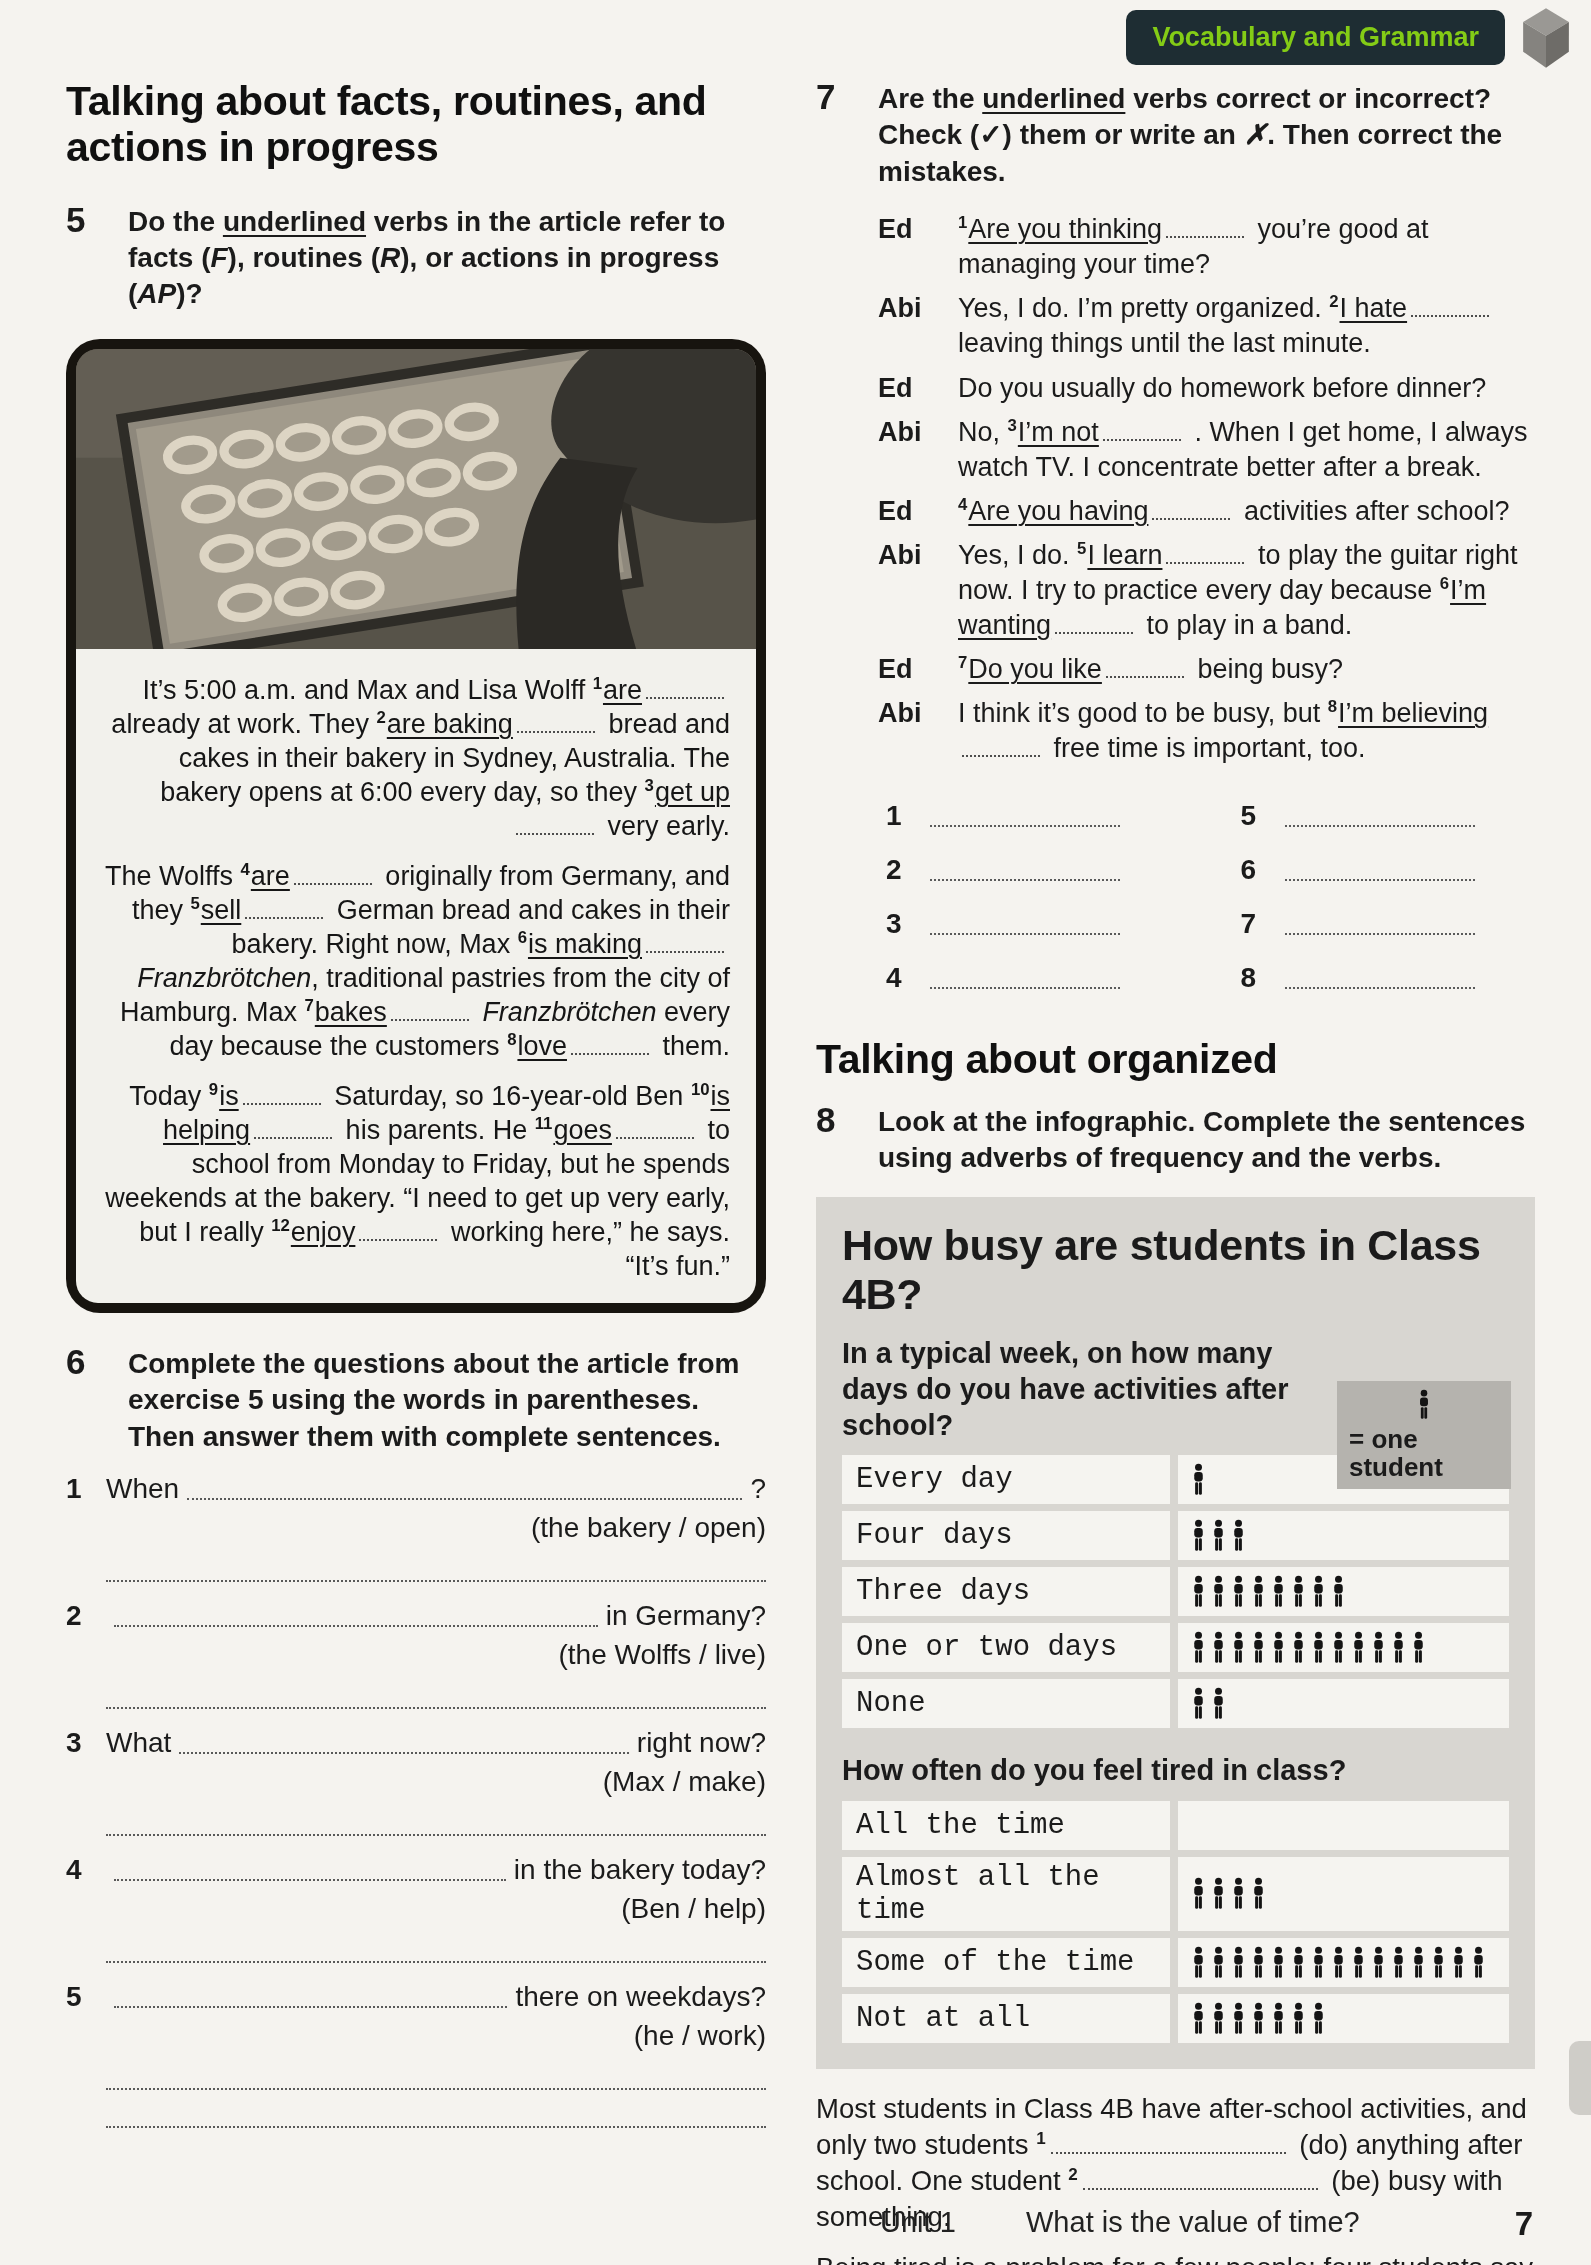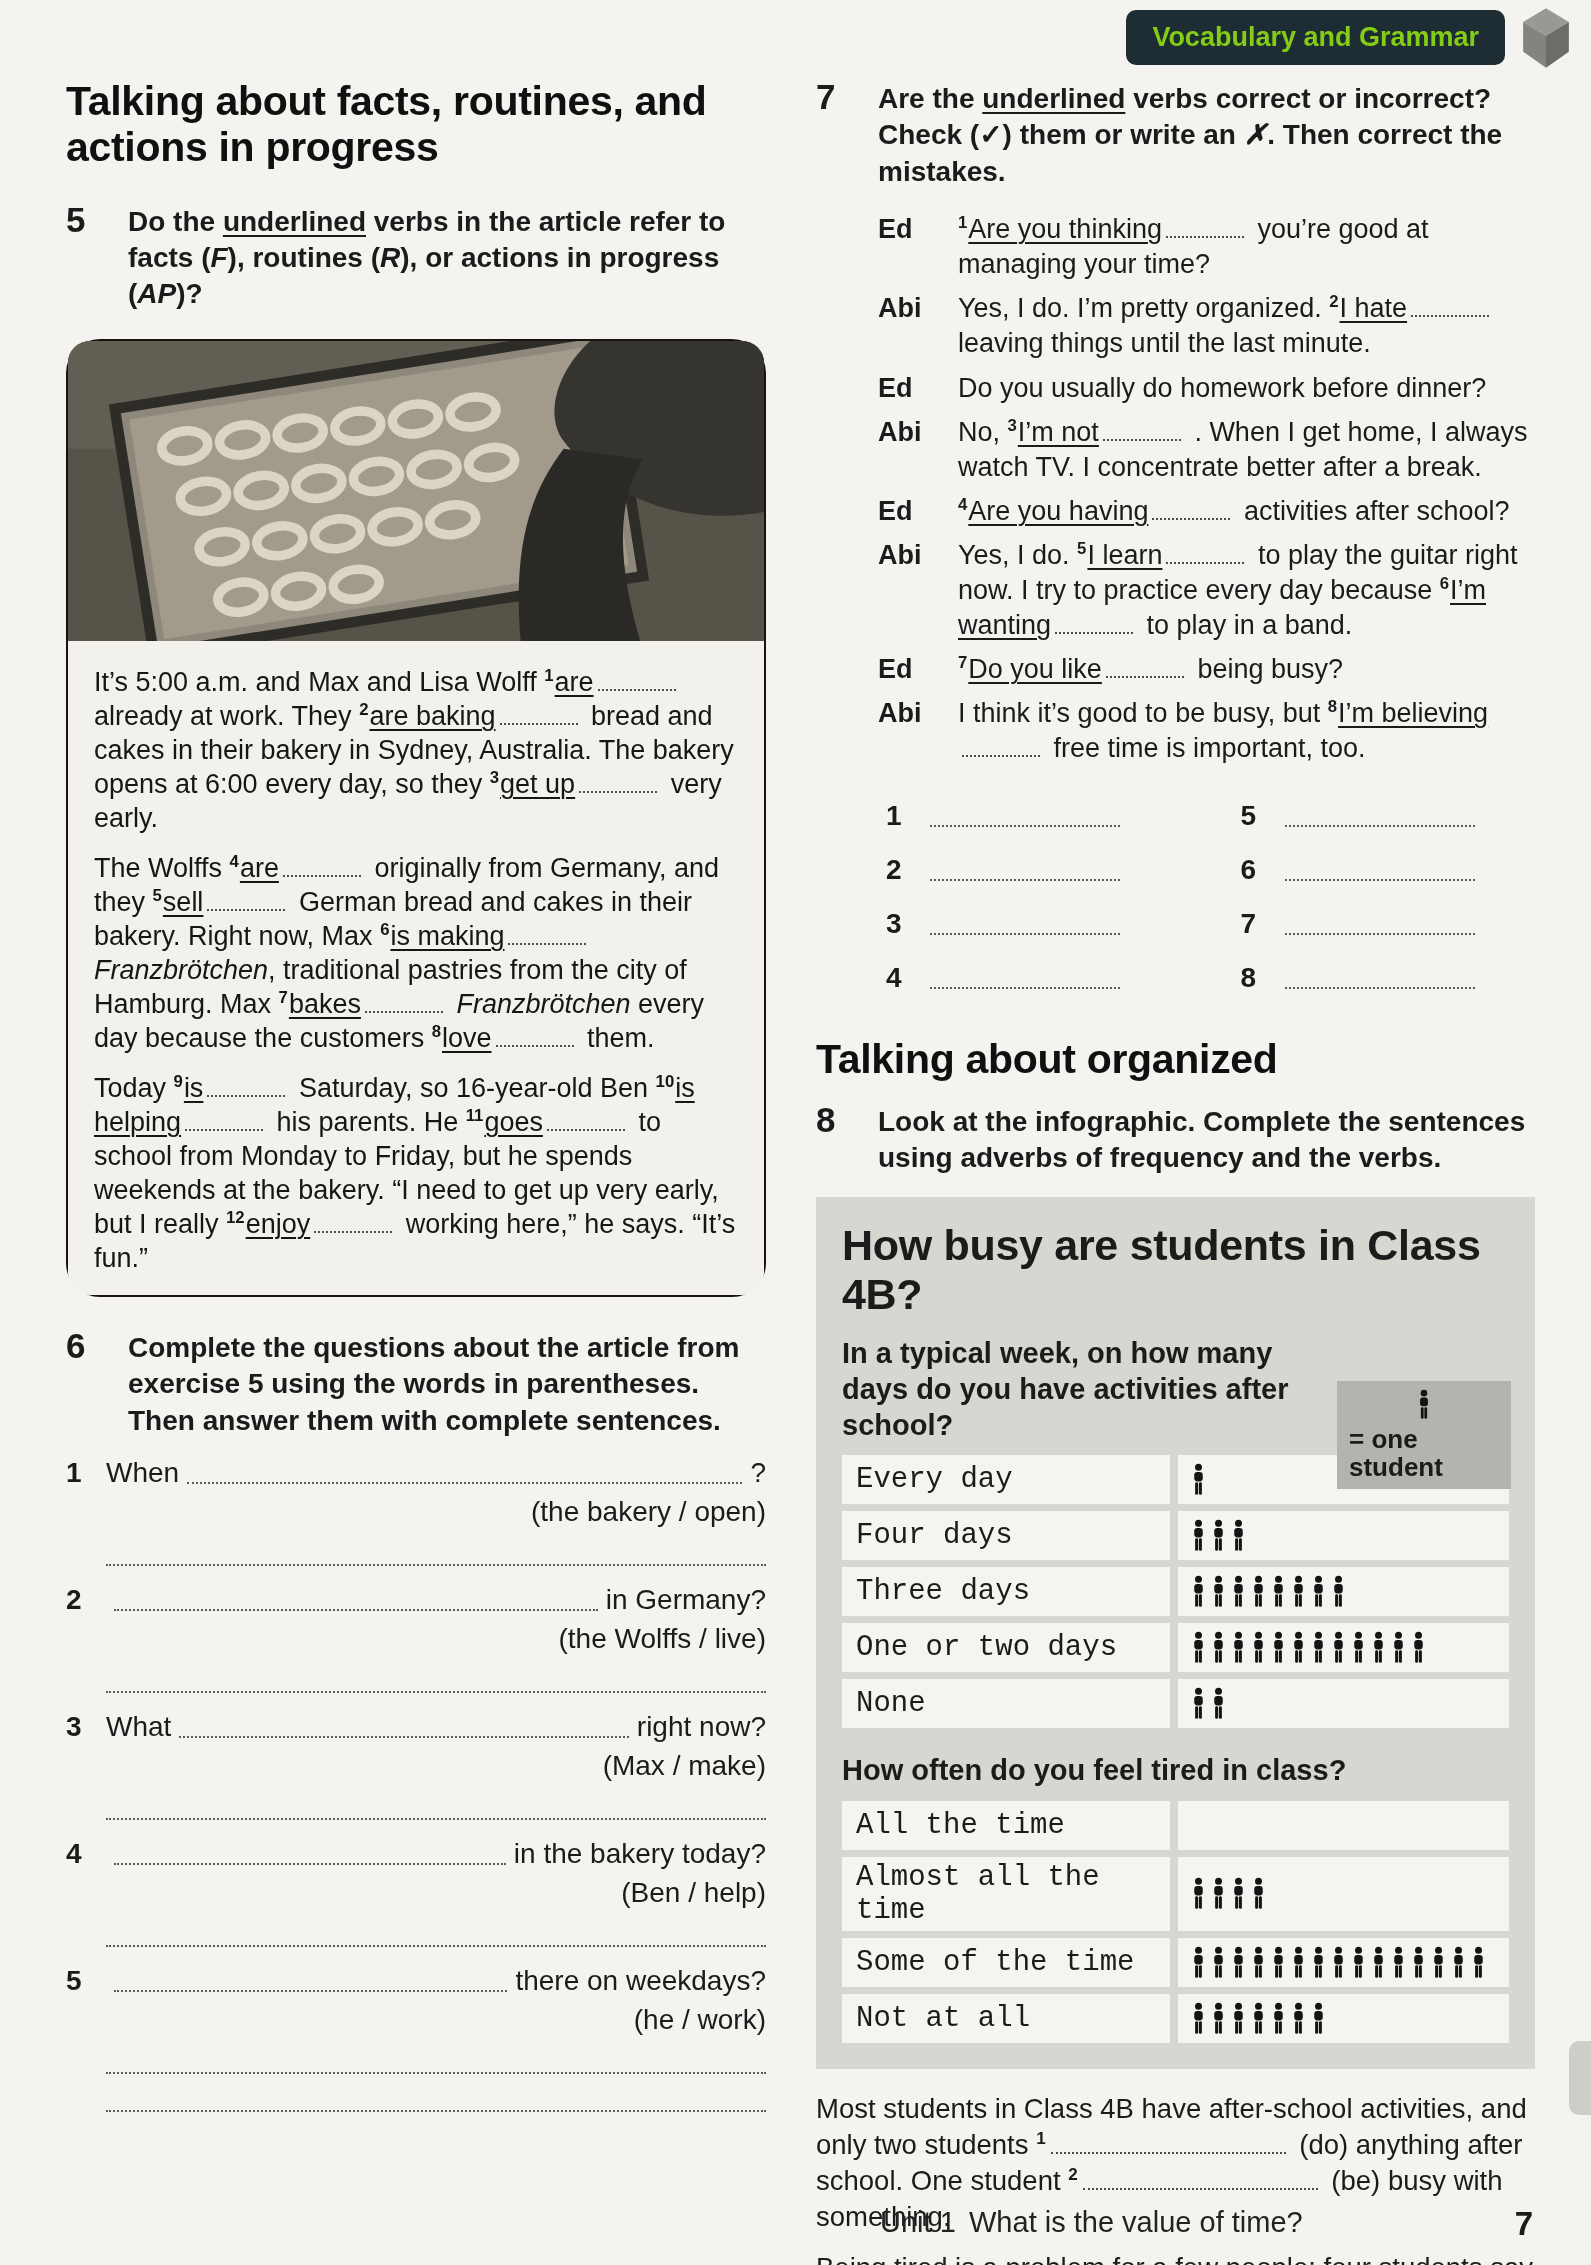--- a/index.html
+++ b/index.html
@@ -17,21 +17,21 @@
   .ex{display:flex;gap:18px;margin-top:30px;}
   .ex-num{font-size:35px;font-weight:700;width:44px;flex:none;line-height:1.1;}
   .ex-prompt{font-weight:700;font-size:28px;line-height:1.3;padding-top:3px;}
   
   .sg-u{text-decoration:underline;text-decoration-thickness:2px;text-underline-offset:4px;}
   .sg-i{font-style:italic;}
   .sg-sup{font-size:.62em;vertical-align:super;font-weight:700;margin-right:1px;}
   .sg-blank{display:inline-block;height:.78em;width:78px;border-bottom:2.4px dotted #4d4d4d;margin:0 6px 0 4px;}
   .sg-blankL{display:inline-block;height:.78em;width:235px;border-bottom:2.4px dotted #4d4d4d;margin:0 6px 0 4px;}
   
-  .card{margin-top:26px;background:#17140f;border-radius:34px;padding:2px;}
+  .card{margin-top:26px;background:#17140f;border-radius:34px;padding:10px;text-align:right;}
   .photo{height:300px;border-radius:22px 22px 0 0;overflow:hidden;position:relative;background:#59554e;}
   .photo svg{width:100%;height:100%;display:block;}
   .article{background:#f2f1ec;border-radius:0 0 22px 22px;padding:24px 26px 18px 26px;
            font-size:27px;line-height:1.26;color:#161616;}
   .article p{margin:0 0 16px 0;}
   .article p:last-child{margin-bottom:2px;}
   
   .q-item{margin-top:16px;font-size:28px;}
   .q-row{display:flex;align-items:flex-end;line-height:1.25;}
   .q-num{font-weight:700;width:40px;flex:none;}
@@ -61,21 +61,21 @@
   .t-label{width:300px;flex:none;background:#f5f4f0;display:flex;align-items:center;
            padding:4px 14px;font-size:29px;}
   .t-icons{flex:1;background:#f5f4f0;display:flex;align-items:center;padding:2px 10px;}
   .pic{width:15px;height:33px;fill:#141414;margin:0 2.5px;flex:none;}
   .legend .pic{width:14px;height:31px;}
   
   .closing{font-size:27.5px;line-height:1.32;margin-top:22px;}
   .closing p{margin:0 0 14px 0;}
   
   .footer-unit{position:absolute;bottom:26px;left:880px;font-size:29px;color:#222;}
-  .footer-title{position:absolute;bottom:26px;left:969px;font-size:29px;color:#222;}
+  .footer-title{position:absolute;bottom:26px;left:1026px;font-size:29px;color:#222;}
   .footer-pg{position:absolute;bottom:22px;right:58px;font-size:33px;font-weight:700;}
   .edge-tab{position:absolute;right:0;bottom:150px;width:22px;height:74px;background:#cfcdc8;border-radius:10px 0 0 10px;}
 </style>
 </head>
 <body>
 
 <div class="page">
 
   <div class="badge">Vocabulary and Grammar</div>
   <div class="cube">

